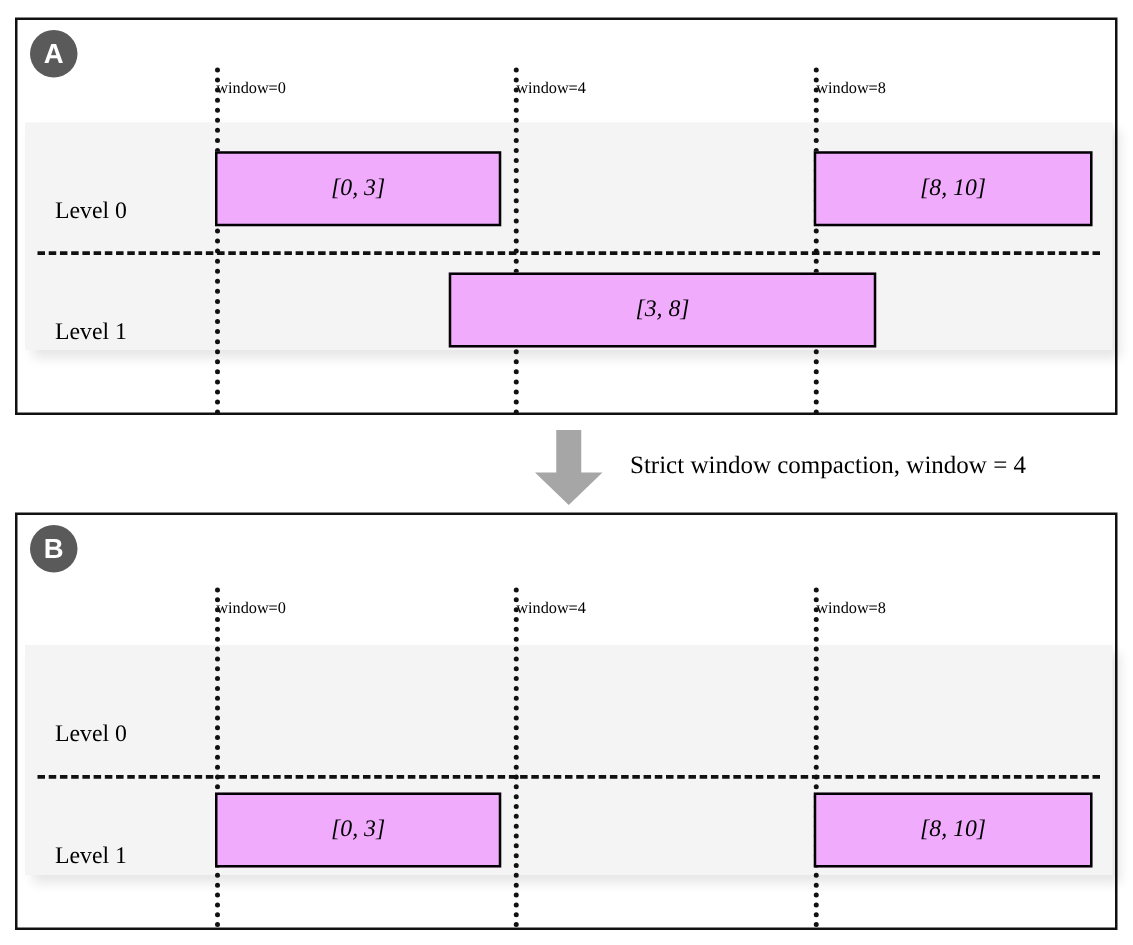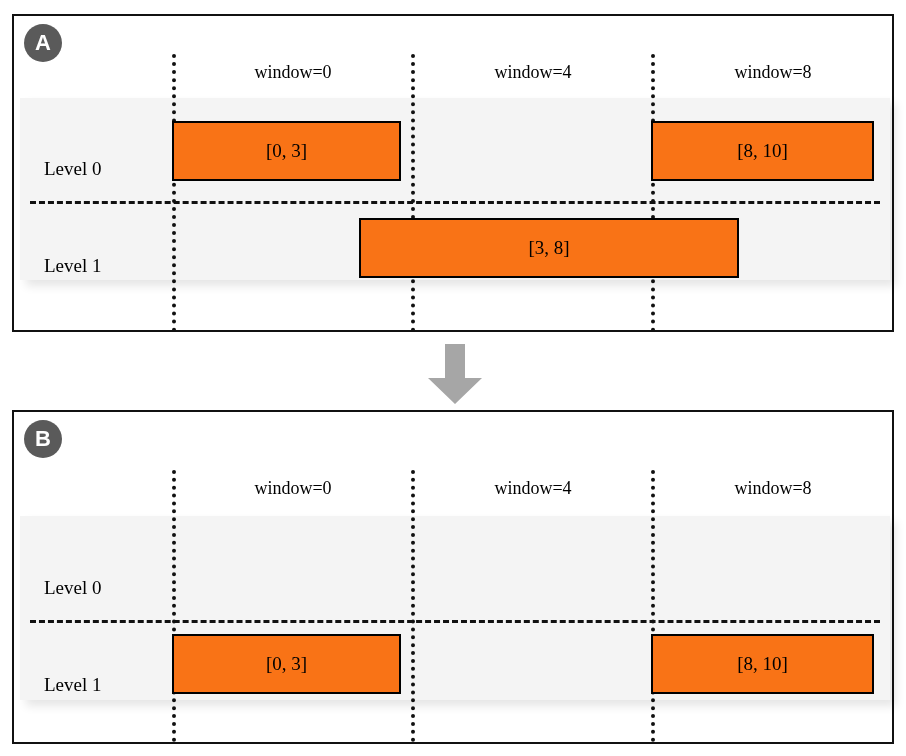--- a/index.html
+++ b/index.html
@@ -50,22 +50,22 @@
     position: absolute;
     background: #f4f4f4;
     box-shadow: 6px 6px 9px rgba(0,0,0,0.10);
   }
   #band-a { left: 6px;  top: 82px;  width: 870px; height: 182px; }
   #band-b { left: 6px;  top: 104px; width: 870px; height: 184px; }
 
   
   .col-label {
     position: absolute;
-    font-size: 18px;
-    text-align: center;
+    font-size: 13px;
+    text-align: left;
     white-space: nowrap;
   }
 
   
   .vline {
     position: absolute;
     width: 0;
     border-left: 4px dotted #111111;
   }
 
@@ -80,28 +80,29 @@
   .row-label {
     position: absolute;
     font-size: 19px;
     white-space: nowrap;
     margin-top: 15px;
   }
 
   
   .ivbox {
     position: absolute;
-    background: #f97316;
+    background: #f0abfc;
     border: 2.5px solid #000000;
     box-sizing: border-box;
     display: flex;
     align-items: center;
     justify-content: center;
     font-size: 19px;
     white-space: nowrap;
+    font-style: italic;
   }
 
   
   #transition {
     position: absolute;
     left: 0;
     top: 340px;
     width: 906px;
     height: 68px;
   }
@@ -137,28 +138,29 @@
   <div class="vline" style="left:397px; top:38px; height:278px;"></div>
   <div class="vline" style="left:637px; top:38px; height:278px;"></div>
 
   <div class="hline" style="left:16px; top:185px; width:850px;"></div>
 
   <div class="row-label" style="left:30px; top:127px;">Level 0</div>
   <div class="row-label" style="left:30px; top:224px;">Level 1</div>
 
   <div class="ivbox" style="left:158px; top:105px; width:229px; height:60px;">[0, 3]</div>
   <div class="ivbox" style="left:637px; top:105px; width:223px; height:60px;">[8, 10]</div>
-  <div class="ivbox" style="left:345px; top:202px; width:380px; height:60px;">[3, 8]</div>
+  <div class="ivbox" style="left:345px; top:202px; width:342px; height:60px;">[3, 8]</div>
 
 </div>
 
 <div id="transition">
   <svg id="down-arrow" viewBox="0 0 54 60">
     <polygon points="17,0 37,0 37,34 54,34 27,60 0,34 17,34" fill="#a6a6a6"></polygon>
   </svg>
+  <div id="transition-caption">Strict window compaction, window = 4</div>
 </div>
 
 <div class="panel" id="panel-b">
 
   <div class="band" id="band-b"></div>
 
   <div class="badge">B</div>
 
   <div class="col-label" style="left:159px; top:66px; width:240px;">window=0</div>
   <div class="col-label" style="left:399px; top:66px; width:240px;">window=4</div>

